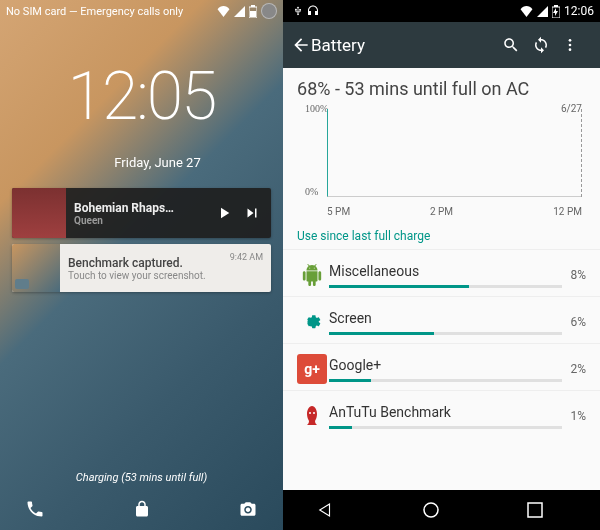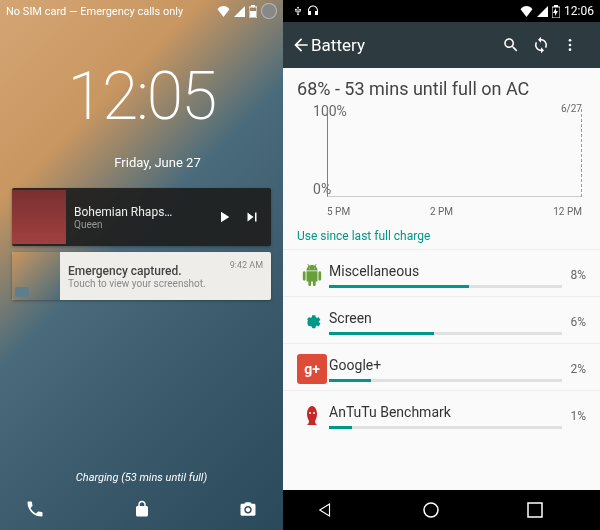--- a/index.html
+++ b/index.html
@@ -13,21 +13,21 @@
   .status .ico { margin-left: 4px; display:inline-flex; align-items:center;}
   .right .status { background: #000; color: #fff; }
   .avatar { width: 16px; height: 16px; border-radius: 50%; background: #888; margin-left: 4px; border:1px solid rgba(255,255,255,.4);}
   
   .clock { text-align: center; color: #fff; margin-top: 58px; }
   .clock .time { font-size: 66px; font-weight: 200; letter-spacing: -2px; }
   .clock .date { font-size: 13px; margin-top: 20px; padding-left: 32px; }
   
   .notifs { margin: 18px 12px 0 12px; }
   .notif { border-radius: 2px; margin-bottom: 6px; display: flex; align-items: center; overflow: hidden; box-shadow: 0 1px 3px rgba(0,0,0,.3);}
-  .notif.music { background: rgba(30,30,30,.92); color: #eee; height: 58px; }
+  .notif.music { background: rgba(30,30,30,.92); color: #eee; height: 50px; font-weight: bold; }
   .notif.music .art { width: 54px; height: 54px; background: linear-gradient(#7a3030,#a04040); }
   .notif.music .meta { flex:1; padding: 0 8px; overflow:hidden;}
   .notif.music .title { font-size: 12px; white-space: nowrap; overflow: hidden; text-overflow: ellipsis;}
   .notif.music .artist { font-size: 10px; color: #999; }
   .notif.music .controls { display:flex; gap:10px; padding-right:10px;}
   .notif.shot { background: #efedea; color: #444; height: 48px; }
   .notif.shot .thumb { width: 48px; height: 48px; background: linear-gradient(135deg,#c89660,#4a6b7c); position:relative;}
   .notif.shot .thumb::after{content:"";position:absolute;bottom:3px;left:3px;width:14px;height:10px;background:#607d8b;border-radius:2px;}
   .notif.shot .meta { flex:1; padding: 0 8px; }
   .notif.shot .title { font-size: 12px; font-weight:500;}
@@ -36,21 +36,21 @@
   .charging { position:absolute; bottom:46px; left:0; right:0; text-align:center; color:#fff; font-size:11px; font-style:italic;}
   
   .lockrow { position:absolute; bottom:8px; left:0; right:0; display:flex; justify-content:space-between; padding: 0 22px;}
   .lockrow .slot { width:26px; height:26px; display:flex; align-items:center; justify-content:center; color:#fff;}
   
   .appbar { background:#2d3a3f; color:#fff; height:46px; display:flex; align-items:center; padding:0 8px; margin-top:22px;}
   .appbar .title { font-size:17px; flex:1;}
   .appbar .act { width:30px; text-align:center;}
   .summary { padding:10px 14px 4px; font-size:18px; color:#444;}
   .chart { position:relative; height:116px; margin:0 14px 2px;}
-  .chart .ylab { position:absolute; font-size:14px; color:#666; left:16px;}
+  .chart .ylab { position:absolute; font-size:10px; color:#666; left:8px;font-family:Liberation Serif, serif;}
   .chart .grid { position:absolute; left:30px; right:4px; top:6px; bottom:22px; border-left:1px solid #26a69a; border-bottom:1px solid #ccc;}
   .chart .dash { position:absolute; right:4px; top:6px; bottom:22px; border-right:1px dashed #999;}
   .chart .dateR { position:absolute; right:4px; top:0; font-size:10px; color:#666;}
   .chart .xlab { position:absolute; bottom:2px; font-size:10px; color:#666;text-align:center;}
   .since { color:#009688; font-size:12px; padding:8px 14px 6px;}
   .items { }
   .item { display:flex; align-items:center; padding:10px 14px 6px; border-top:1px solid #eee;}
   .item .icn { width:30px; height:30px; display:flex; align-items:center; justify-content:center; border-radius:3px;}
   .item .body { flex:1; margin-left:2px;}
   .item .name { font-size:14px; color:#333;}
@@ -109,21 +109,21 @@
         <span>
             <svg width="18" height="18" viewBox="0 0 24 24">
               <path fill="#fff" d="M6 6v12l8-6zM16 6h2v12h-2z"></path>
             </svg>
           </span>
       </div>
     </div>
     <div class="notif shot">
       <div class="thumb"></div>
       <div class="meta">
-        <div class="title">Emergency captured.</div>
+        <div class="title">Benchmark captured.</div>
         <div class="sub">Touch to view your screenshot.</div>
       </div>
       <div class="ts">9:42 AM</div>
     </div>
   </div>
 
   <div class="charging">Charging (53 mins until full)</div>
 
   <div class="lockrow">
     <div class="slot">

